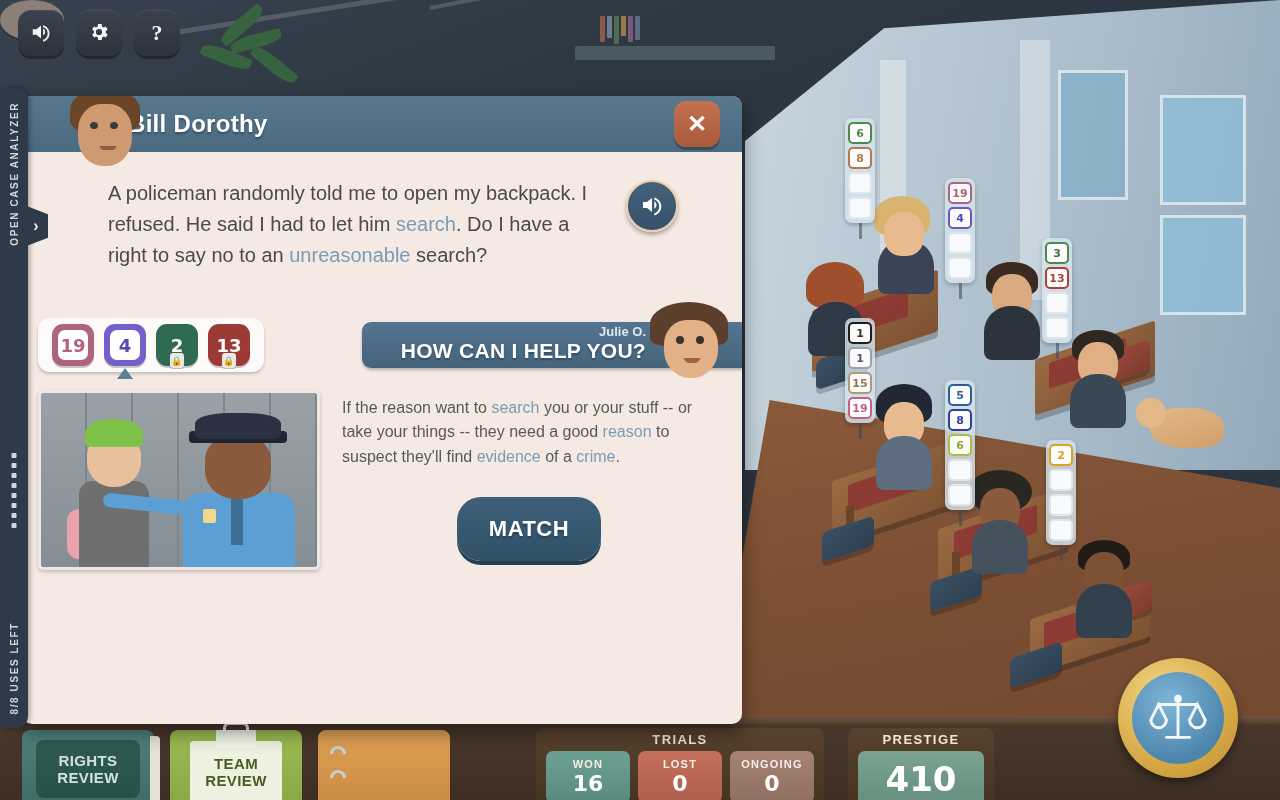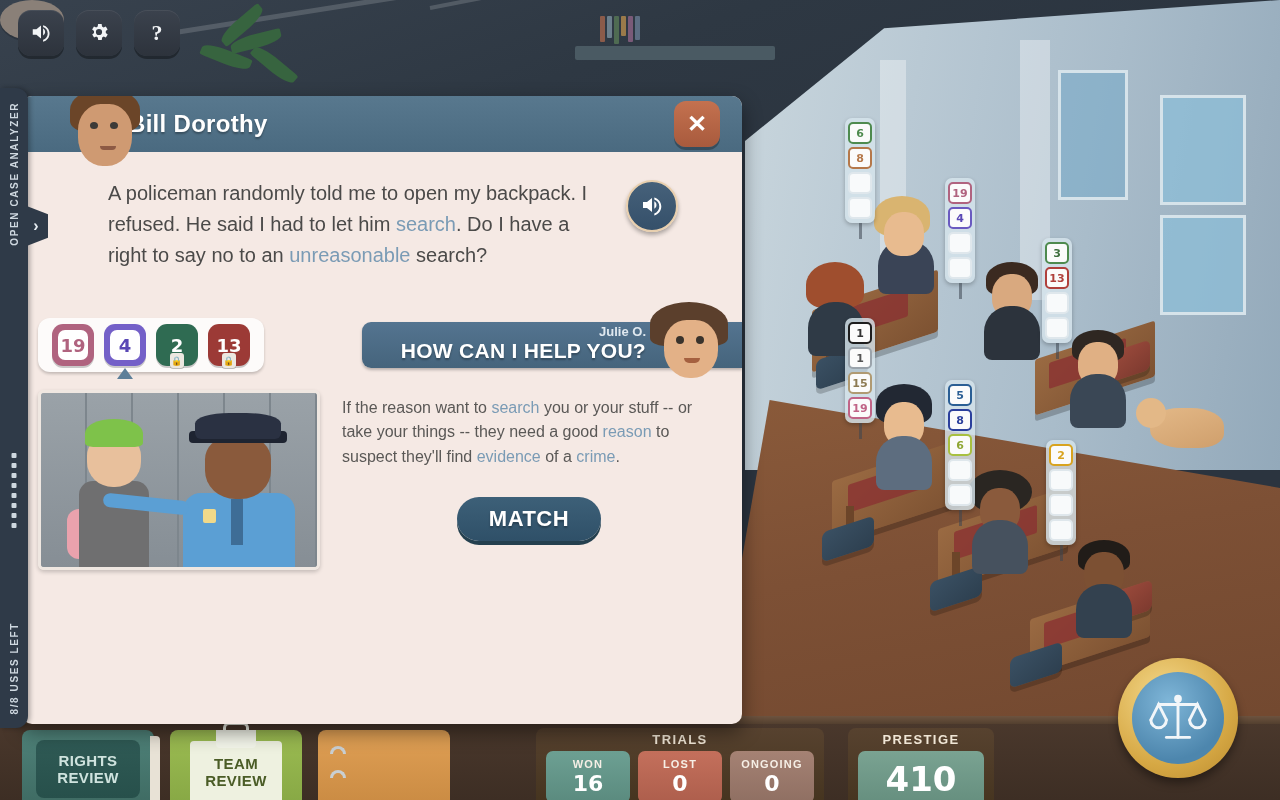--- a/index.html
+++ b/index.html
@@ -409,21 +409,21 @@
   .card-text { flex:1; padding-top: 6px; }
   .card-text p {
     font-size: 16px; line-height: 1.52; color: #5a5856;
   }
   .btn-row {
     display:flex; gap: 22px; justify-content:center;
     margin-top: 28px;
   }
   .gbtn {
     border:none; cursor:pointer;
-    padding: 0 32px; height: 44px;
+    padding: 0 32px; height: 64px;
     border-radius: 24px;
     color:#fff; font-size: 22px; font-weight: bold;
     letter-spacing:.5px;
     text-shadow: 0 2px 2px rgba(0,0,0,.28);
   }
   .gbtn.match { background: linear-gradient(180deg,#3d6078,#2f5068); box-shadow: 0 4px 0 #24404f; }
   .gbtn.nomatch { background: linear-gradient(180deg,#bd7450,#a9623f); box-shadow: 0 4px 0 #8a4c2d; }
 
   
   .bottom-bar {

